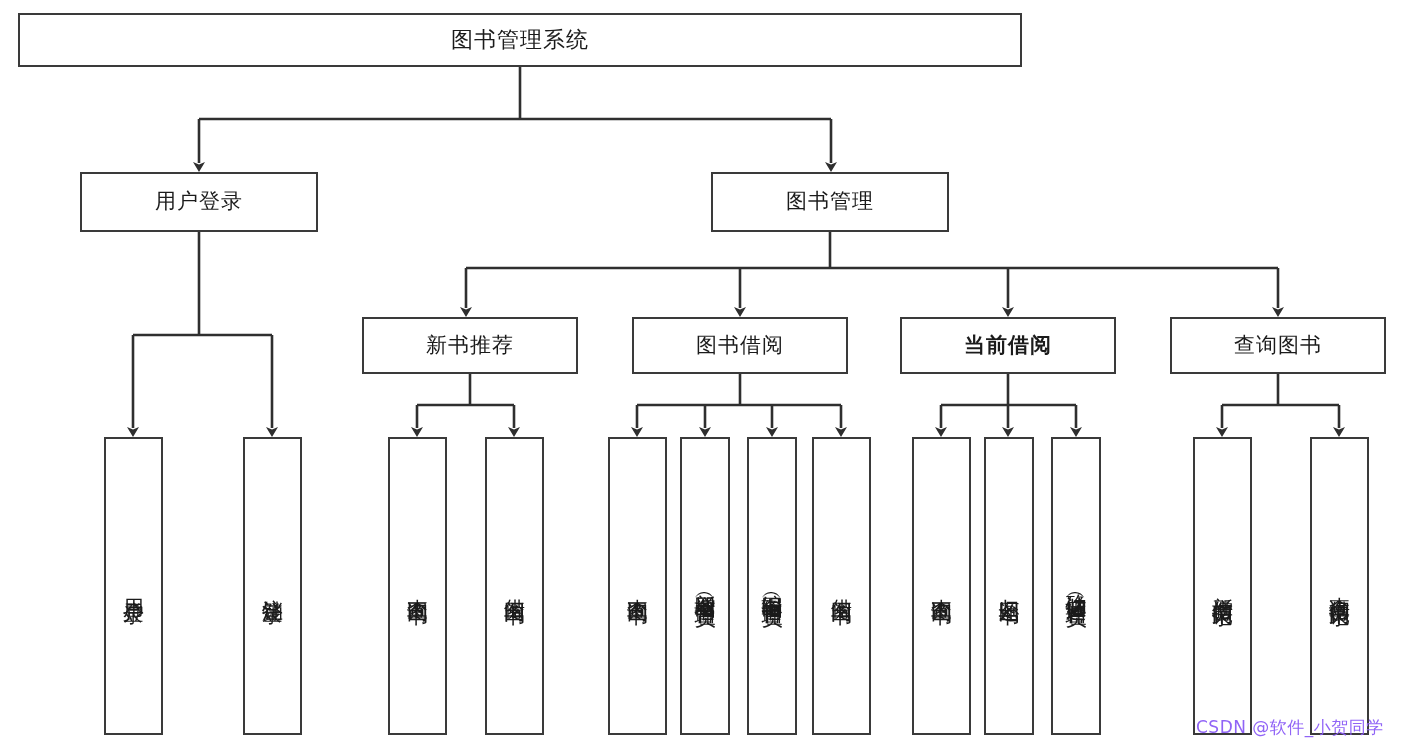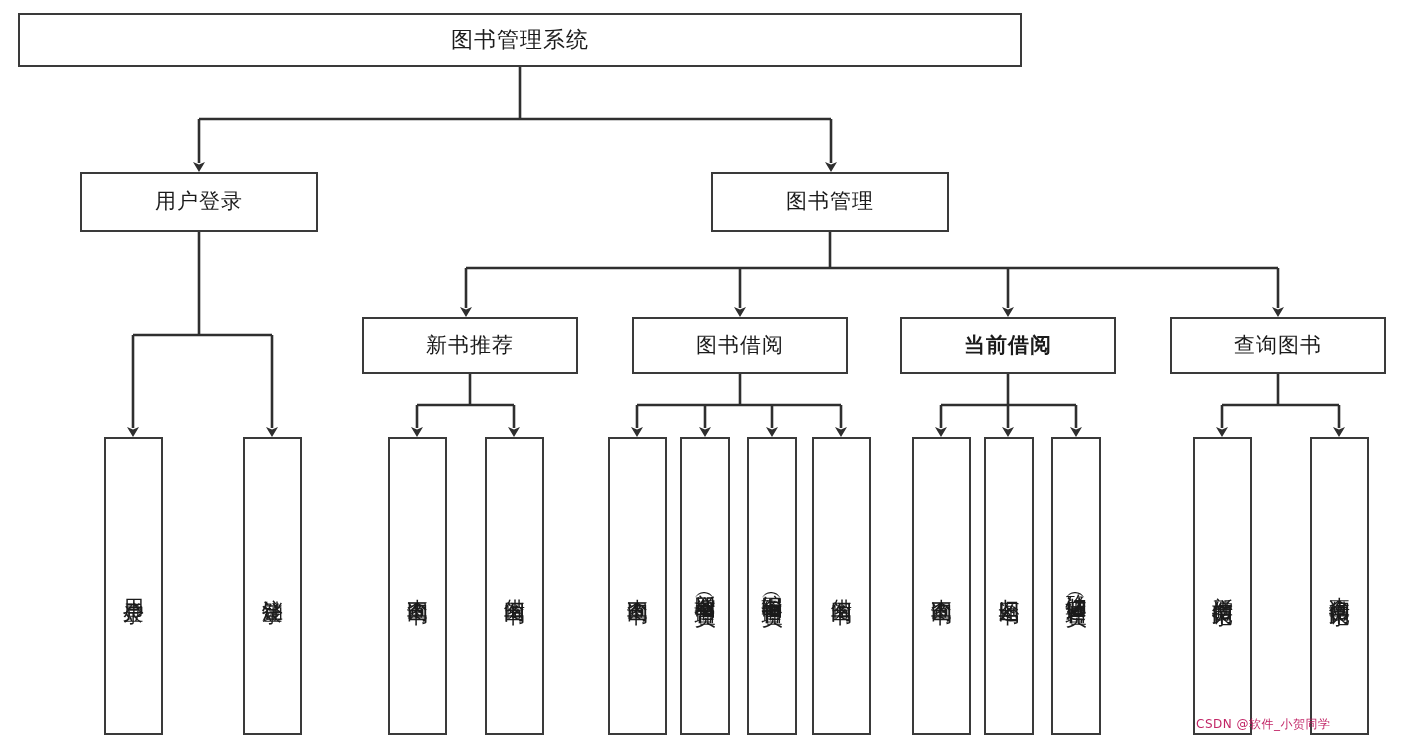--- a/index.html
+++ b/index.html
@@ -49,22 +49,22 @@
     writing-mode: vertical-rl;
     text-orientation: upright;
     white-space: nowrap;
     display: block;
   }
   .node.root {
     font-size: 22px;
   }
   .watermark {
     position: absolute;
-    font-size: 12px;
-    color: #be185d;
+    font-size: 17px;
+    color: #8b5cf6;
     letter-spacing: 0.5px;
     white-space: nowrap;
     opacity: 0.95;
     text-align: right;
   }
 </style>
 </head>
 <body>
 
 <div id="canvas">

